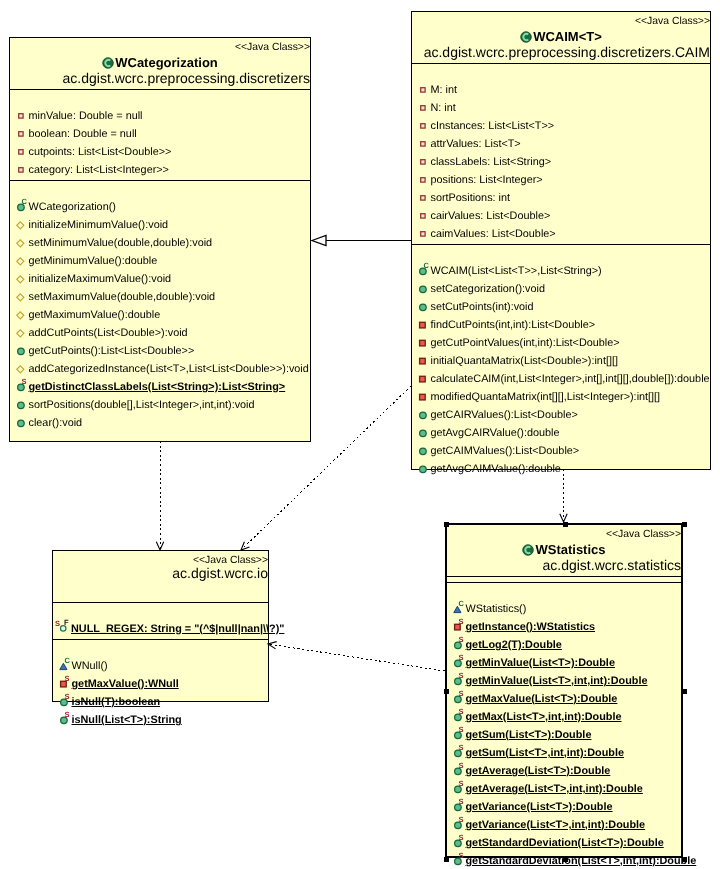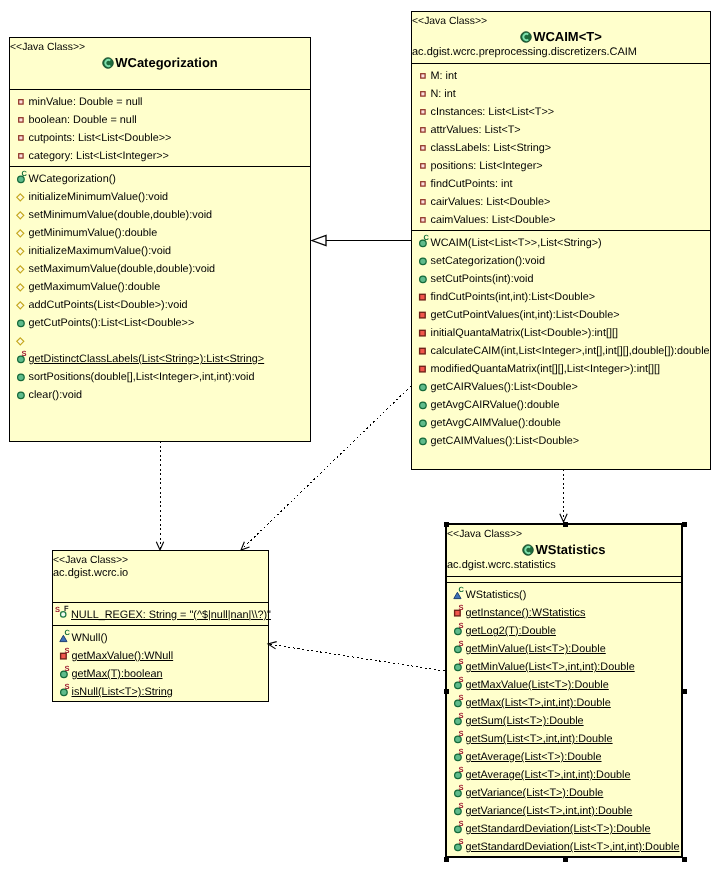--- a/index.html
+++ b/index.html
@@ -4,32 +4,32 @@
 <title>UML Class Diagram</title>
 <style>
   html,body{margin:0;padding:0;background:#fff;}
   body{width:720px;height:869px;position:relative;overflow:hidden;
        font-family:"Liberation Sans",sans-serif;
        -webkit-font-smoothing:antialiased;font-smooth:never;
        text-rendering:geometricPrecision;}
   #canvas{position:absolute;left:0;top:0;width:720px;height:869px;}
   svg.links{position:absolute;left:0;top:0;width:720px;height:869px;pointer-events:none;}
   .uml{position:absolute;border:1px solid #000;background:#ffffcc;box-sizing:border-box;}
-  .hdr{text-align:left;height:51px;box-sizing:border-box;padding-top:3px;}
+  .hdr{text-align:right;height:51px;box-sizing:border-box;padding-top:3px;}
   .stereo{font-size:10.4px;line-height:13px;color:#000;}
   .cname{font-size:13px;font-weight:bold;line-height:18px;color:#000;
          display:flex;align-items:center;justify-content:center;gap:1px;}
-  .pkg{font-size:11px;line-height:12px;color:#000;}
-  .sec{border-top:1px solid #000;padding-top:2px;padding-bottom:2px;}
+  .pkg{font-size:14px;line-height:12px;color:#000;}
+  .sec{border-top:1px solid #000;padding-top:16px;padding-bottom:2px;}
   .sec.empty{padding:0;height:5px;}
   .row{font-size:10.85px;line-height:18px;height:18px;white-space:nowrap;
        position:relative;padding-left:18.5px;color:#000;}
   .row .ic{position:absolute;left:3px;top:3.5px;width:12px;height:12px;}
   .row .lbl{color:#000;position:relative;top:1px;}
-  .row .lbl.st{text-decoration:underline;text-underline-offset:1px;text-decoration-thickness:1px;}
+  .row .lbl.st{text-decoration:underline;text-underline-offset:1px;text-decoration-thickness:1px;font-weight:bold;}
   .sup{position:absolute;font-size:7.5px;line-height:7.5px;font-weight:bold;top:0.5px;}
   .sup-C{left:11.5px;color:#17703a;}
   .sup-S{left:11.5px;color:#9d1b30;}
   .sup-F{left:16px;color:#181818;}
   .row.sf .sup-S{left:2px;top:0.5px;}
   .row.sf .sup-F{left:11px;top:0px;}
   .row.sf .ic{left:3px;top:2.5px;}
   .row.sf{padding-left:18px;}
   .sel-handle{position:absolute;width:5px;height:5px;background:#000;}
 </style>
@@ -40,20 +40,21 @@
     <div class="uml" style="left: 9px; top: 37px; width: 302px; height: 405px;">
       <div class="hdr">
         <div class="stereo">&lt;&lt;Java Class&gt;&gt;</div>
         <div class="cname">
           <svg viewBox="0 0 12 12" width="12" height="12" class="ic">
             <circle cx="6" cy="6" r="5.3" fill="#1f6b3c" stroke="#124226" stroke-width="0.8"></circle>
             <path d="M8.3 3.5 A3.1 3.1 0 1 0 8.3 8.5" fill="none" stroke="#7fe0ac" stroke-width="1.8" stroke-linecap="butt"></path>
           </svg>
           <span>WCategorization</span>
         </div>
+        <div class="pkg">ac.dgist.wcrc.preprocessing.discretizers</div>
       </div>
       <div class="sec">
         <div class="row"><svg viewBox="0 0 12 12" width="12" height="12" class="ic">
             <rect x="5.7" y="3.7" width="4.4" height="4.4" fill="#fbdede" stroke="#8f3326" stroke-width="1.25"></rect>
           </svg><span class="lbl">minValue: Double = null</span></div>
         <div class="row"><svg viewBox="0 0 12 12" width="12" height="12" class="ic">
             <rect x="5.7" y="3.7" width="4.4" height="4.4" fill="#fbdede" stroke="#8f3326" stroke-width="1.25"></rect>
           </svg><span class="lbl">boolean: Double = null</span></div>
         <div class="row"><svg viewBox="0 0 12 12" width="12" height="12" class="ic">
             <rect x="5.7" y="3.7" width="4.4" height="4.4" fill="#fbdede" stroke="#8f3326" stroke-width="1.25"></rect>
@@ -85,21 +86,21 @@
             <path d="M7.3 2.8 L10.8 6.3 L7.3 9.8 L3.8 6.3 Z" fill="#fdfbe0" stroke="#c5a81f" stroke-width="1.2"></path>
           </svg><span class="lbl">getMaximumValue():double</span></div>
         <div class="row"><svg viewBox="0 0 12 12" width="12" height="12" class="ic">
             <path d="M7.3 2.8 L10.8 6.3 L7.3 9.8 L3.8 6.3 Z" fill="#fdfbe0" stroke="#c5a81f" stroke-width="1.2"></path>
           </svg><span class="lbl">addCutPoints(List&lt;Double&gt;):void</span></div>
         <div class="row"><svg viewBox="0 0 12 12" width="12" height="12" class="ic">
             <circle cx="7.9" cy="6.3" r="3.3" fill="#5fbb8b" stroke="#14693a" stroke-width="1.25"></circle>
           </svg><span class="lbl">getCutPoints():List&lt;List&lt;Double&gt;&gt;</span></div>
         <div class="row"><svg viewBox="0 0 12 12" width="12" height="12" class="ic">
             <path d="M7.3 2.8 L10.8 6.3 L7.3 9.8 L3.8 6.3 Z" fill="#fdfbe0" stroke="#c5a81f" stroke-width="1.2"></path>
-          </svg></div>
+          </svg><span class="lbl">addCategorizedInstance(List&lt;T&gt;,List&lt;List&lt;Double&gt;&gt;):void</span></div>
         <div class="row"><svg viewBox="0 0 12 12" width="12" height="12" class="ic">
             <circle cx="7.9" cy="6.3" r="3.3" fill="#5fbb8b" stroke="#14693a" stroke-width="1.25"></circle>
           </svg><span class="sup sup-S">S</span><span class="lbl st">getDistinctClassLabels(List&lt;String&gt;):List&lt;String&gt;</span></div>
         <div class="row"><svg viewBox="0 0 12 12" width="12" height="12" class="ic">
             <circle cx="7.9" cy="6.3" r="3.3" fill="#5fbb8b" stroke="#14693a" stroke-width="1.25"></circle>
           </svg><span class="lbl">sortPositions(double[],List&lt;Integer&gt;,int,int):void</span></div>
         <div class="row"><svg viewBox="0 0 12 12" width="12" height="12" class="ic">
             <circle cx="7.9" cy="6.3" r="3.3" fill="#5fbb8b" stroke="#14693a" stroke-width="1.25"></circle>
           </svg><span class="lbl">clear():void</span></div>
       </div>
@@ -130,21 +131,21 @@
             <rect x="5.7" y="3.7" width="4.4" height="4.4" fill="#fbdede" stroke="#8f3326" stroke-width="1.25"></rect>
           </svg><span class="lbl">attrValues: List&lt;T&gt;</span></div>
         <div class="row"><svg viewBox="0 0 12 12" width="12" height="12" class="ic">
             <rect x="5.7" y="3.7" width="4.4" height="4.4" fill="#fbdede" stroke="#8f3326" stroke-width="1.25"></rect>
           </svg><span class="lbl">classLabels: List&lt;String&gt;</span></div>
         <div class="row"><svg viewBox="0 0 12 12" width="12" height="12" class="ic">
             <rect x="5.7" y="3.7" width="4.4" height="4.4" fill="#fbdede" stroke="#8f3326" stroke-width="1.25"></rect>
           </svg><span class="lbl">positions: List&lt;Integer&gt;</span></div>
         <div class="row"><svg viewBox="0 0 12 12" width="12" height="12" class="ic">
             <rect x="5.7" y="3.7" width="4.4" height="4.4" fill="#fbdede" stroke="#8f3326" stroke-width="1.25"></rect>
-          </svg><span class="lbl">findCutPoints: int</span></div>
+          </svg><span class="lbl">sortPositions: int</span></div>
         <div class="row"><svg viewBox="0 0 12 12" width="12" height="12" class="ic">
             <rect x="5.7" y="3.7" width="4.4" height="4.4" fill="#fbdede" stroke="#8f3326" stroke-width="1.25"></rect>
           </svg><span class="lbl">cairValues: List&lt;Double&gt;</span></div>
         <div class="row"><svg viewBox="0 0 12 12" width="12" height="12" class="ic">
             <rect x="5.7" y="3.7" width="4.4" height="4.4" fill="#fbdede" stroke="#8f3326" stroke-width="1.25"></rect>
           </svg><span class="lbl">caimValues: List&lt;Double&gt;</span></div>
       </div>
       <div class="sec">
         <div class="row"><svg viewBox="0 0 12 12" width="12" height="12" class="ic">
             <circle cx="7.9" cy="6.3" r="3.3" fill="#5fbb8b" stroke="#14693a" stroke-width="1.25"></circle>
@@ -171,24 +172,24 @@
             <rect x="4.6" y="3.3" width="5.6" height="5.6" fill="#f1564c" stroke="#6f2118" stroke-width="1.35"></rect>
           </svg><span class="lbl">modifiedQuantaMatrix(int[][],List&lt;Integer&gt;):int[][]</span></div>
         <div class="row"><svg viewBox="0 0 12 12" width="12" height="12" class="ic">
             <circle cx="7.9" cy="6.3" r="3.3" fill="#5fbb8b" stroke="#14693a" stroke-width="1.25"></circle>
           </svg><span class="lbl">getCAIRValues():List&lt;Double&gt;</span></div>
         <div class="row"><svg viewBox="0 0 12 12" width="12" height="12" class="ic">
             <circle cx="7.9" cy="6.3" r="3.3" fill="#5fbb8b" stroke="#14693a" stroke-width="1.25"></circle>
           </svg><span class="lbl">getAvgCAIRValue():double</span></div>
         <div class="row"><svg viewBox="0 0 12 12" width="12" height="12" class="ic">
             <circle cx="7.9" cy="6.3" r="3.3" fill="#5fbb8b" stroke="#14693a" stroke-width="1.25"></circle>
+          </svg><span class="lbl">getCAIMValues():List&lt;Double&gt;</span></div>
+        <div class="row"><svg viewBox="0 0 12 12" width="12" height="12" class="ic">
+            <circle cx="7.9" cy="6.3" r="3.3" fill="#5fbb8b" stroke="#14693a" stroke-width="1.25"></circle>
           </svg><span class="lbl">getAvgCAIMValue():double</span></div>
-        <div class="row"><svg viewBox="0 0 12 12" width="12" height="12" class="ic">
-            <circle cx="7.9" cy="6.3" r="3.3" fill="#5fbb8b" stroke="#14693a" stroke-width="1.25"></circle>
-          </svg><span class="lbl">getCAIMValues():List&lt;Double&gt;</span></div>
       </div>
     </div>
     <div class="uml" style="left: 52px; top: 550px; width: 217px; height: 152px;">
       <div class="hdr">
         <div class="stereo">&lt;&lt;Java Class&gt;&gt;</div>
         <div class="pkg">ac.dgist.wcrc.io</div>
       </div>
       <div class="sec">
         <div class="row sf"><svg viewBox="0 0 12 12" width="12" height="12" class="ic">
             <circle cx="7.2" cy="6.4" r="2.7" fill="#eefbf1" stroke="#1f7a46" stroke-width="1.25"></circle>
@@ -196,21 +197,21 @@
       </div>
       <div class="sec">
         <div class="row"><svg viewBox="0 0 12 12" width="12" height="12" class="ic">
             <path d="M7.4 3.3 L11.0 9.6 L3.8 9.6 Z" fill="#3d72b8" stroke="#1d3f73" stroke-width="1"></path>
           </svg><span class="sup sup-C">C</span><span class="lbl">WNull()</span></div>
         <div class="row"><svg viewBox="0 0 12 12" width="12" height="12" class="ic">
             <rect x="4.6" y="3.3" width="5.6" height="5.6" fill="#f1564c" stroke="#6f2118" stroke-width="1.35"></rect>
           </svg><span class="sup sup-S">S</span><span class="lbl st">getMaxValue():WNull</span></div>
         <div class="row"><svg viewBox="0 0 12 12" width="12" height="12" class="ic">
             <circle cx="7.9" cy="6.3" r="3.3" fill="#5fbb8b" stroke="#14693a" stroke-width="1.25"></circle>
-          </svg><span class="sup sup-S">S</span><span class="lbl st">getMax(T):boolean</span></div>
+          </svg><span class="sup sup-S">S</span><span class="lbl st">isNull(T):boolean</span></div>
         <div class="row"><svg viewBox="0 0 12 12" width="12" height="12" class="ic">
             <circle cx="7.9" cy="6.3" r="3.3" fill="#5fbb8b" stroke="#14693a" stroke-width="1.25"></circle>
           </svg><span class="sup sup-S">S</span><span class="lbl st">isNull(List&lt;T&gt;):String</span></div>
       </div>
     </div>
     <div class="uml" style="left: 445px; top: 523px; width: 238px; height: 335px; border-width: 2px;">
       <div class="hdr">
         <div class="stereo">&lt;&lt;Java Class&gt;&gt;</div>
         <div class="cname">
           <svg viewBox="0 0 12 12" width="12" height="12" class="ic">

